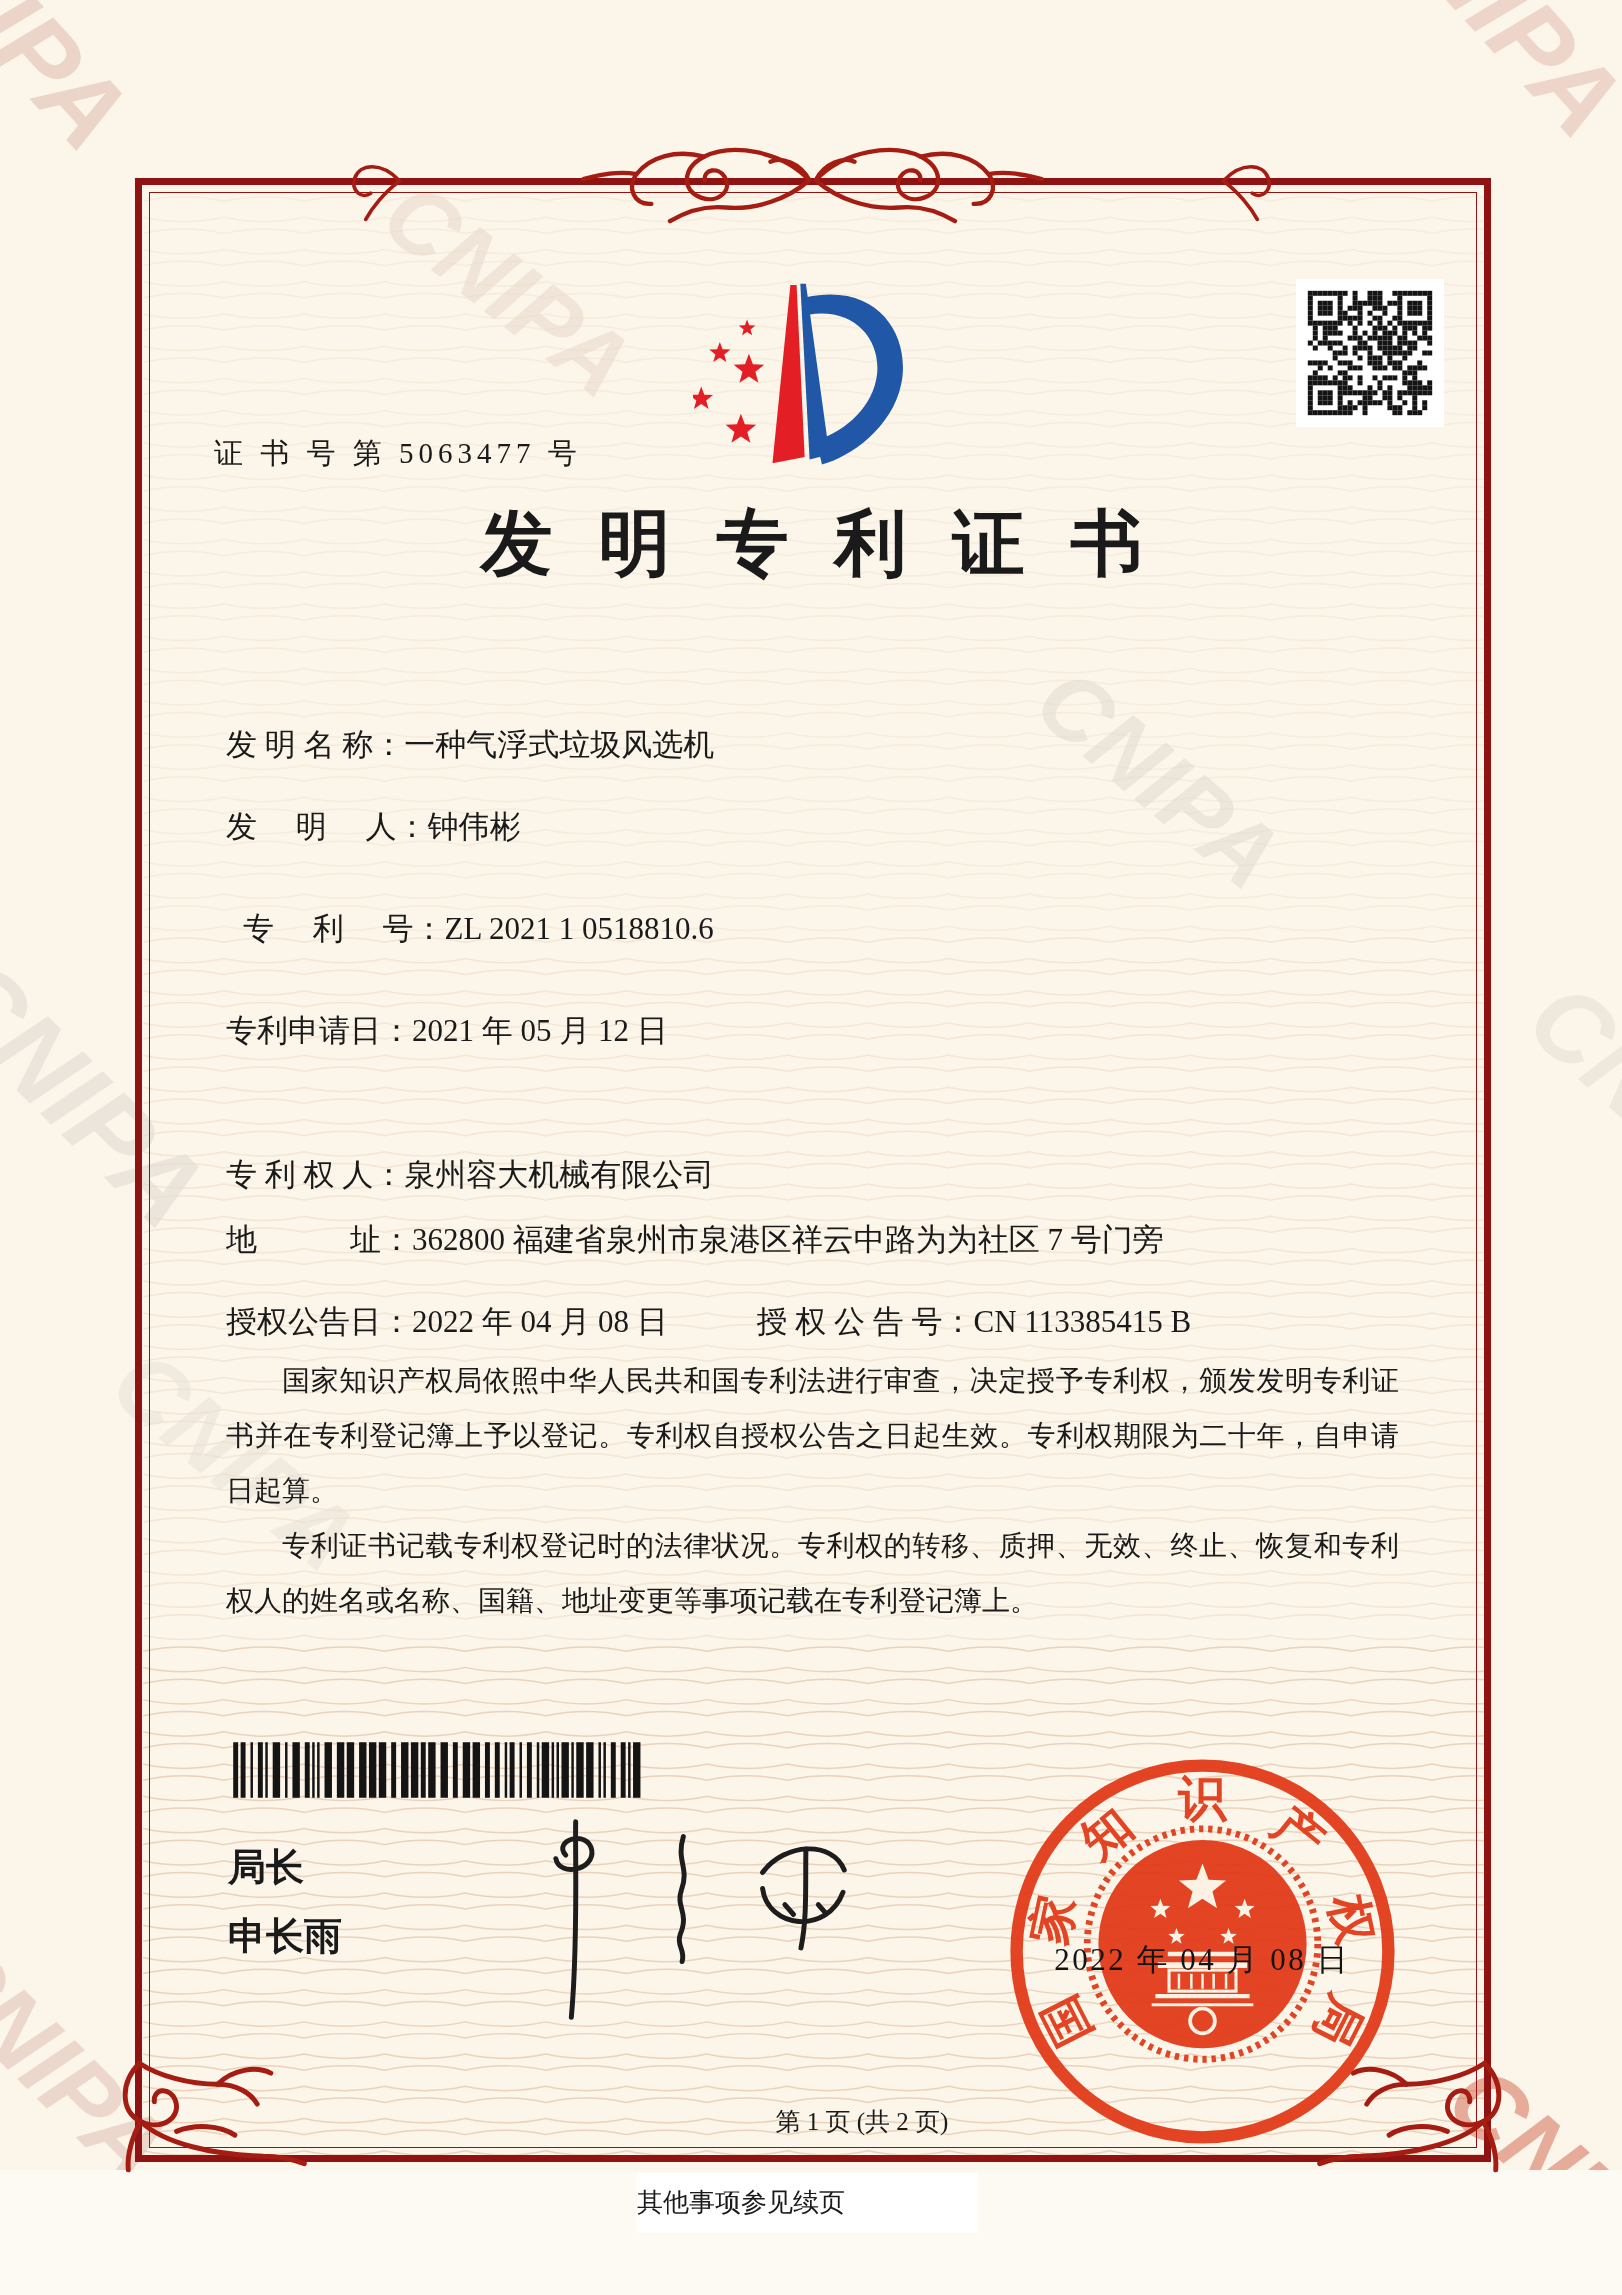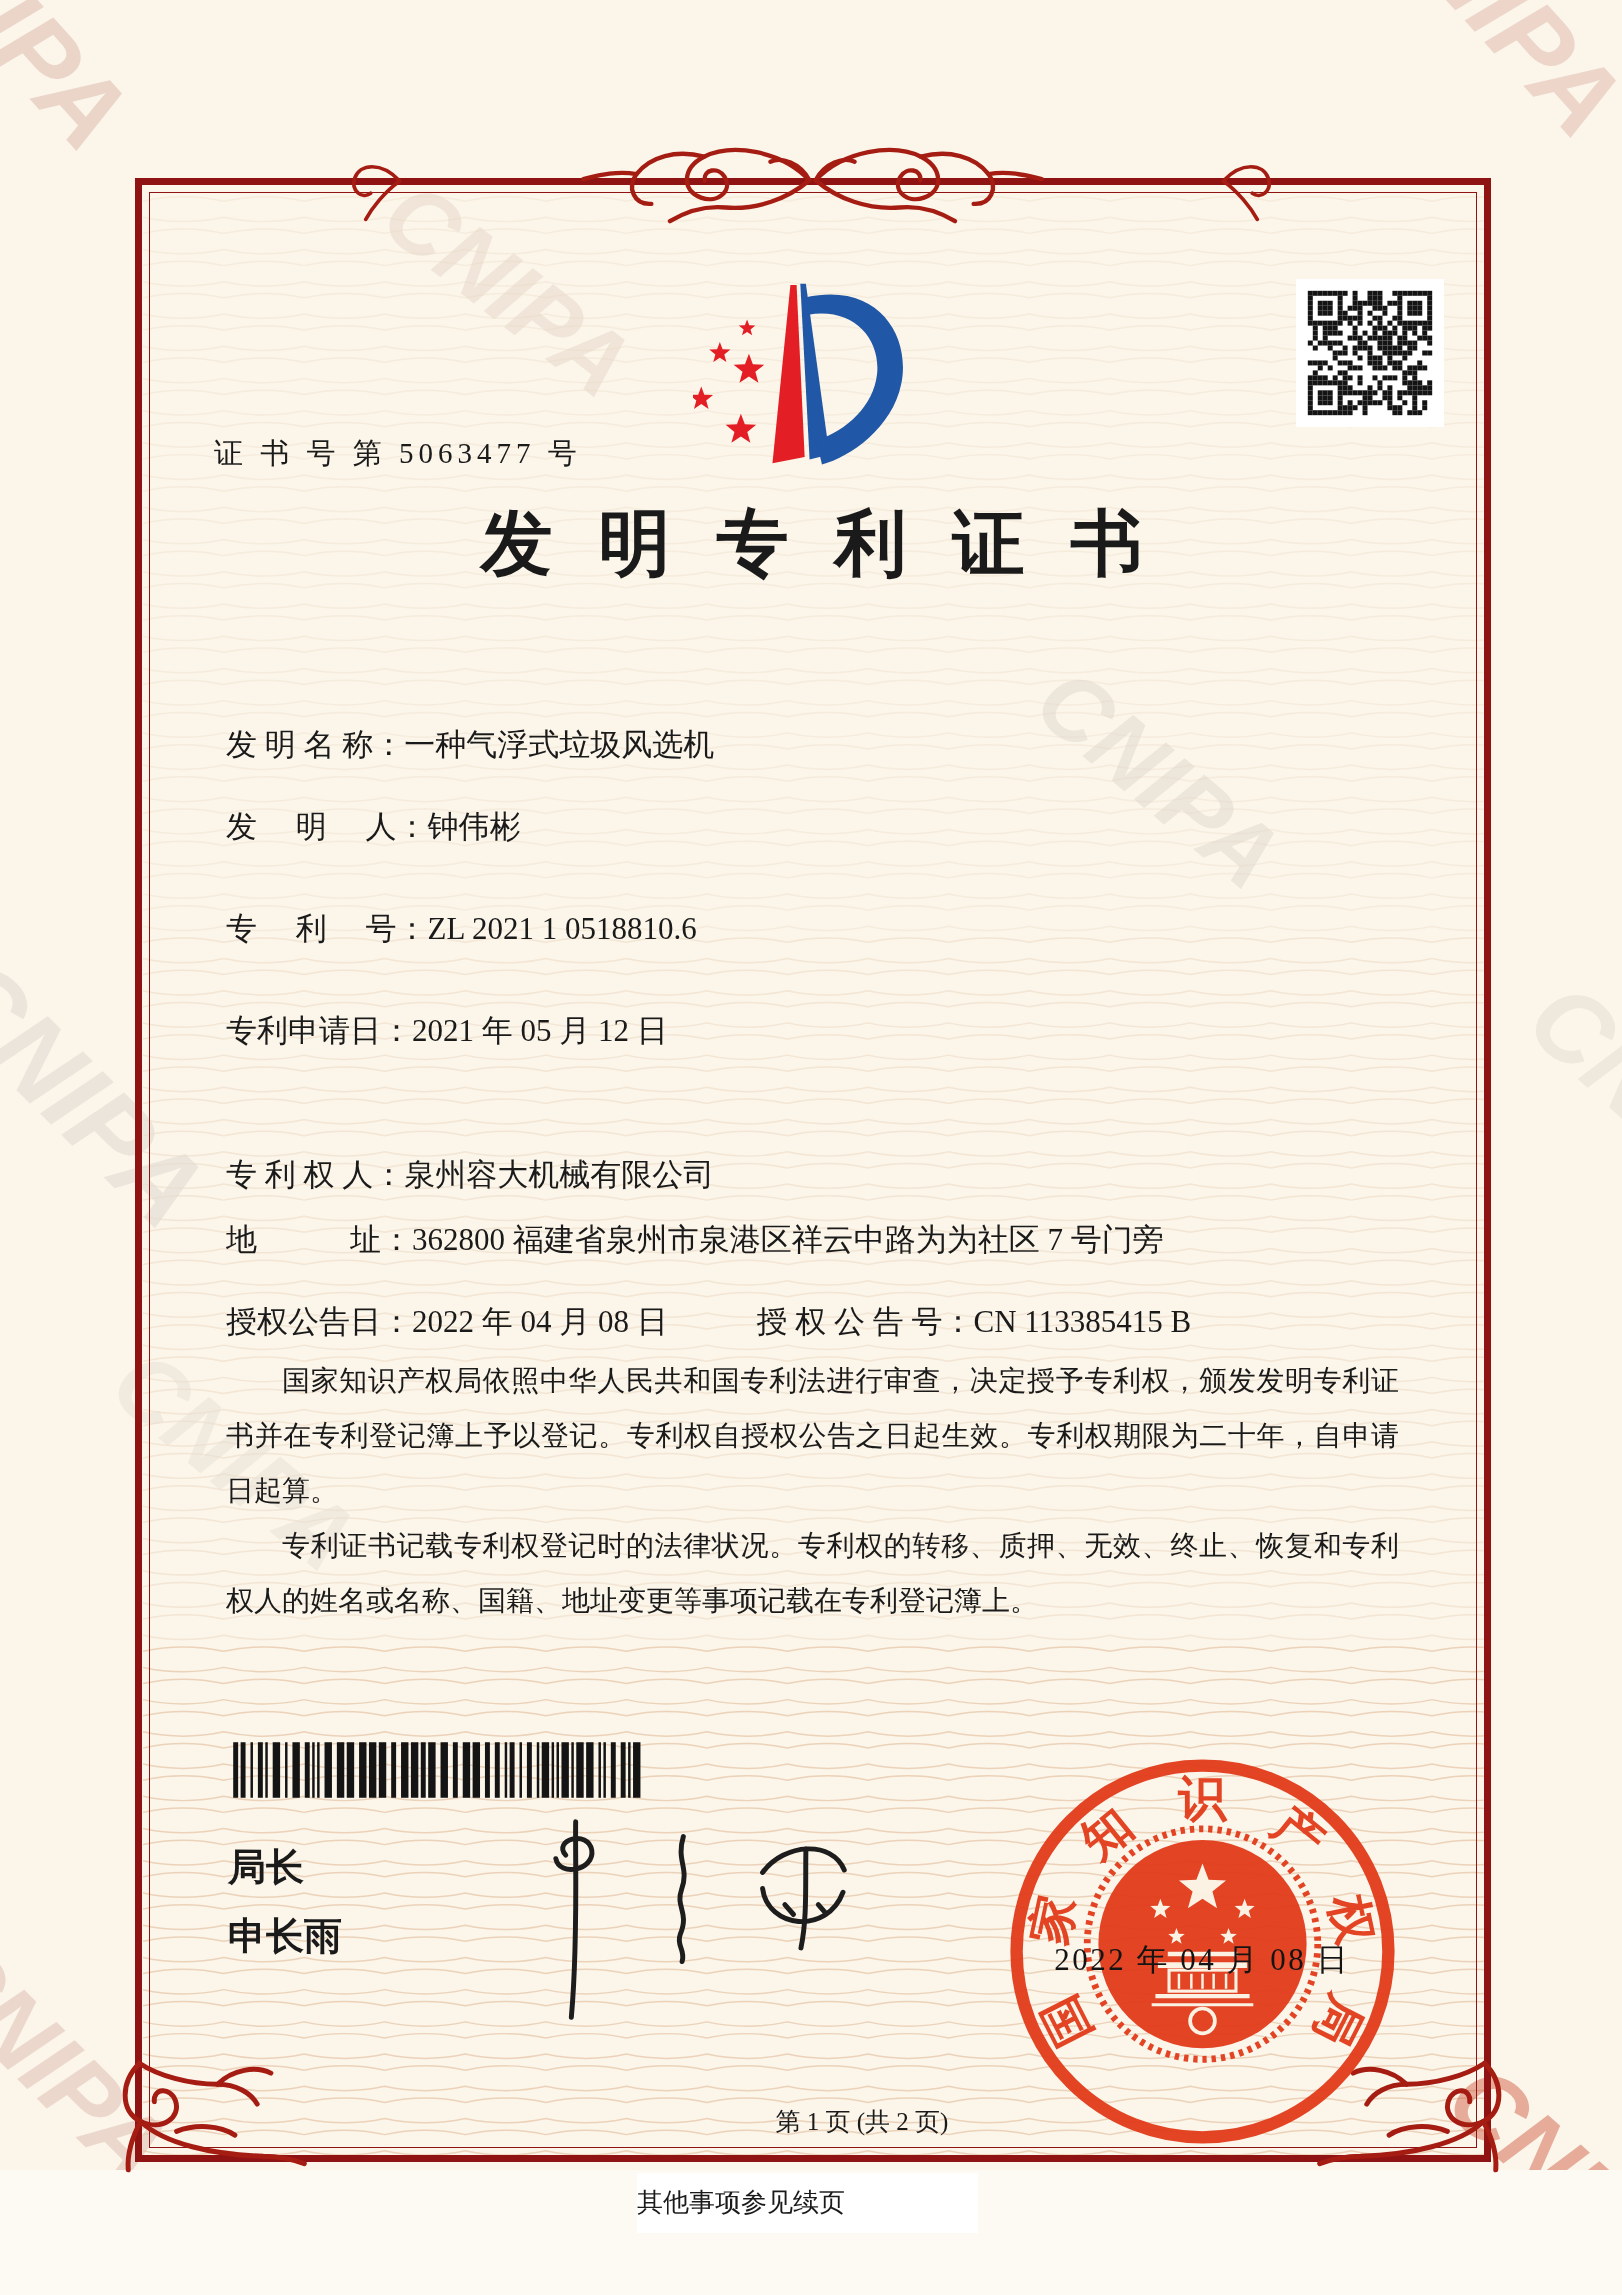--- a/index.html
+++ b/index.html
@@ -591,21 +591,21 @@
   </svg>
 
   <div id="doc-title">发明专利证书</div>
 
   <div class="row" style="top:724px;">
     <span class="lbl">发 明 名 称：</span><span class="val">一种气浮式垃圾风选机</span>
   </div>
   <div class="row" style="top:806px;">
     <span class="lbl">发　 明　 人：</span><span class="val">钟伟彬</span>
   </div>
-  <div class="row" style="top:908px;">
+  <div class="row" style="top:908px;margin-left:17px;">
     <span class="lbl">专　 利　 号：</span><span class="val">ZL 2021 1 0518810.6</span>
   </div>
   <div class="row" style="top:1010px;">
     <span class="lbl">专利申请日：</span><span class="val">2021 年 05 月 12 日</span>
   </div>
   <div class="row" style="top:1154px;">
     <span class="lbl">专 利 权 人：</span><span class="val">泉州容大机械有限公司</span>
   </div>
   <div class="row" style="top:1219px;">
     <span class="lbl">地　　　址：</span><span class="val">362800 福建省泉州市泉港区祥云中路为为社区 7 号门旁</span>

